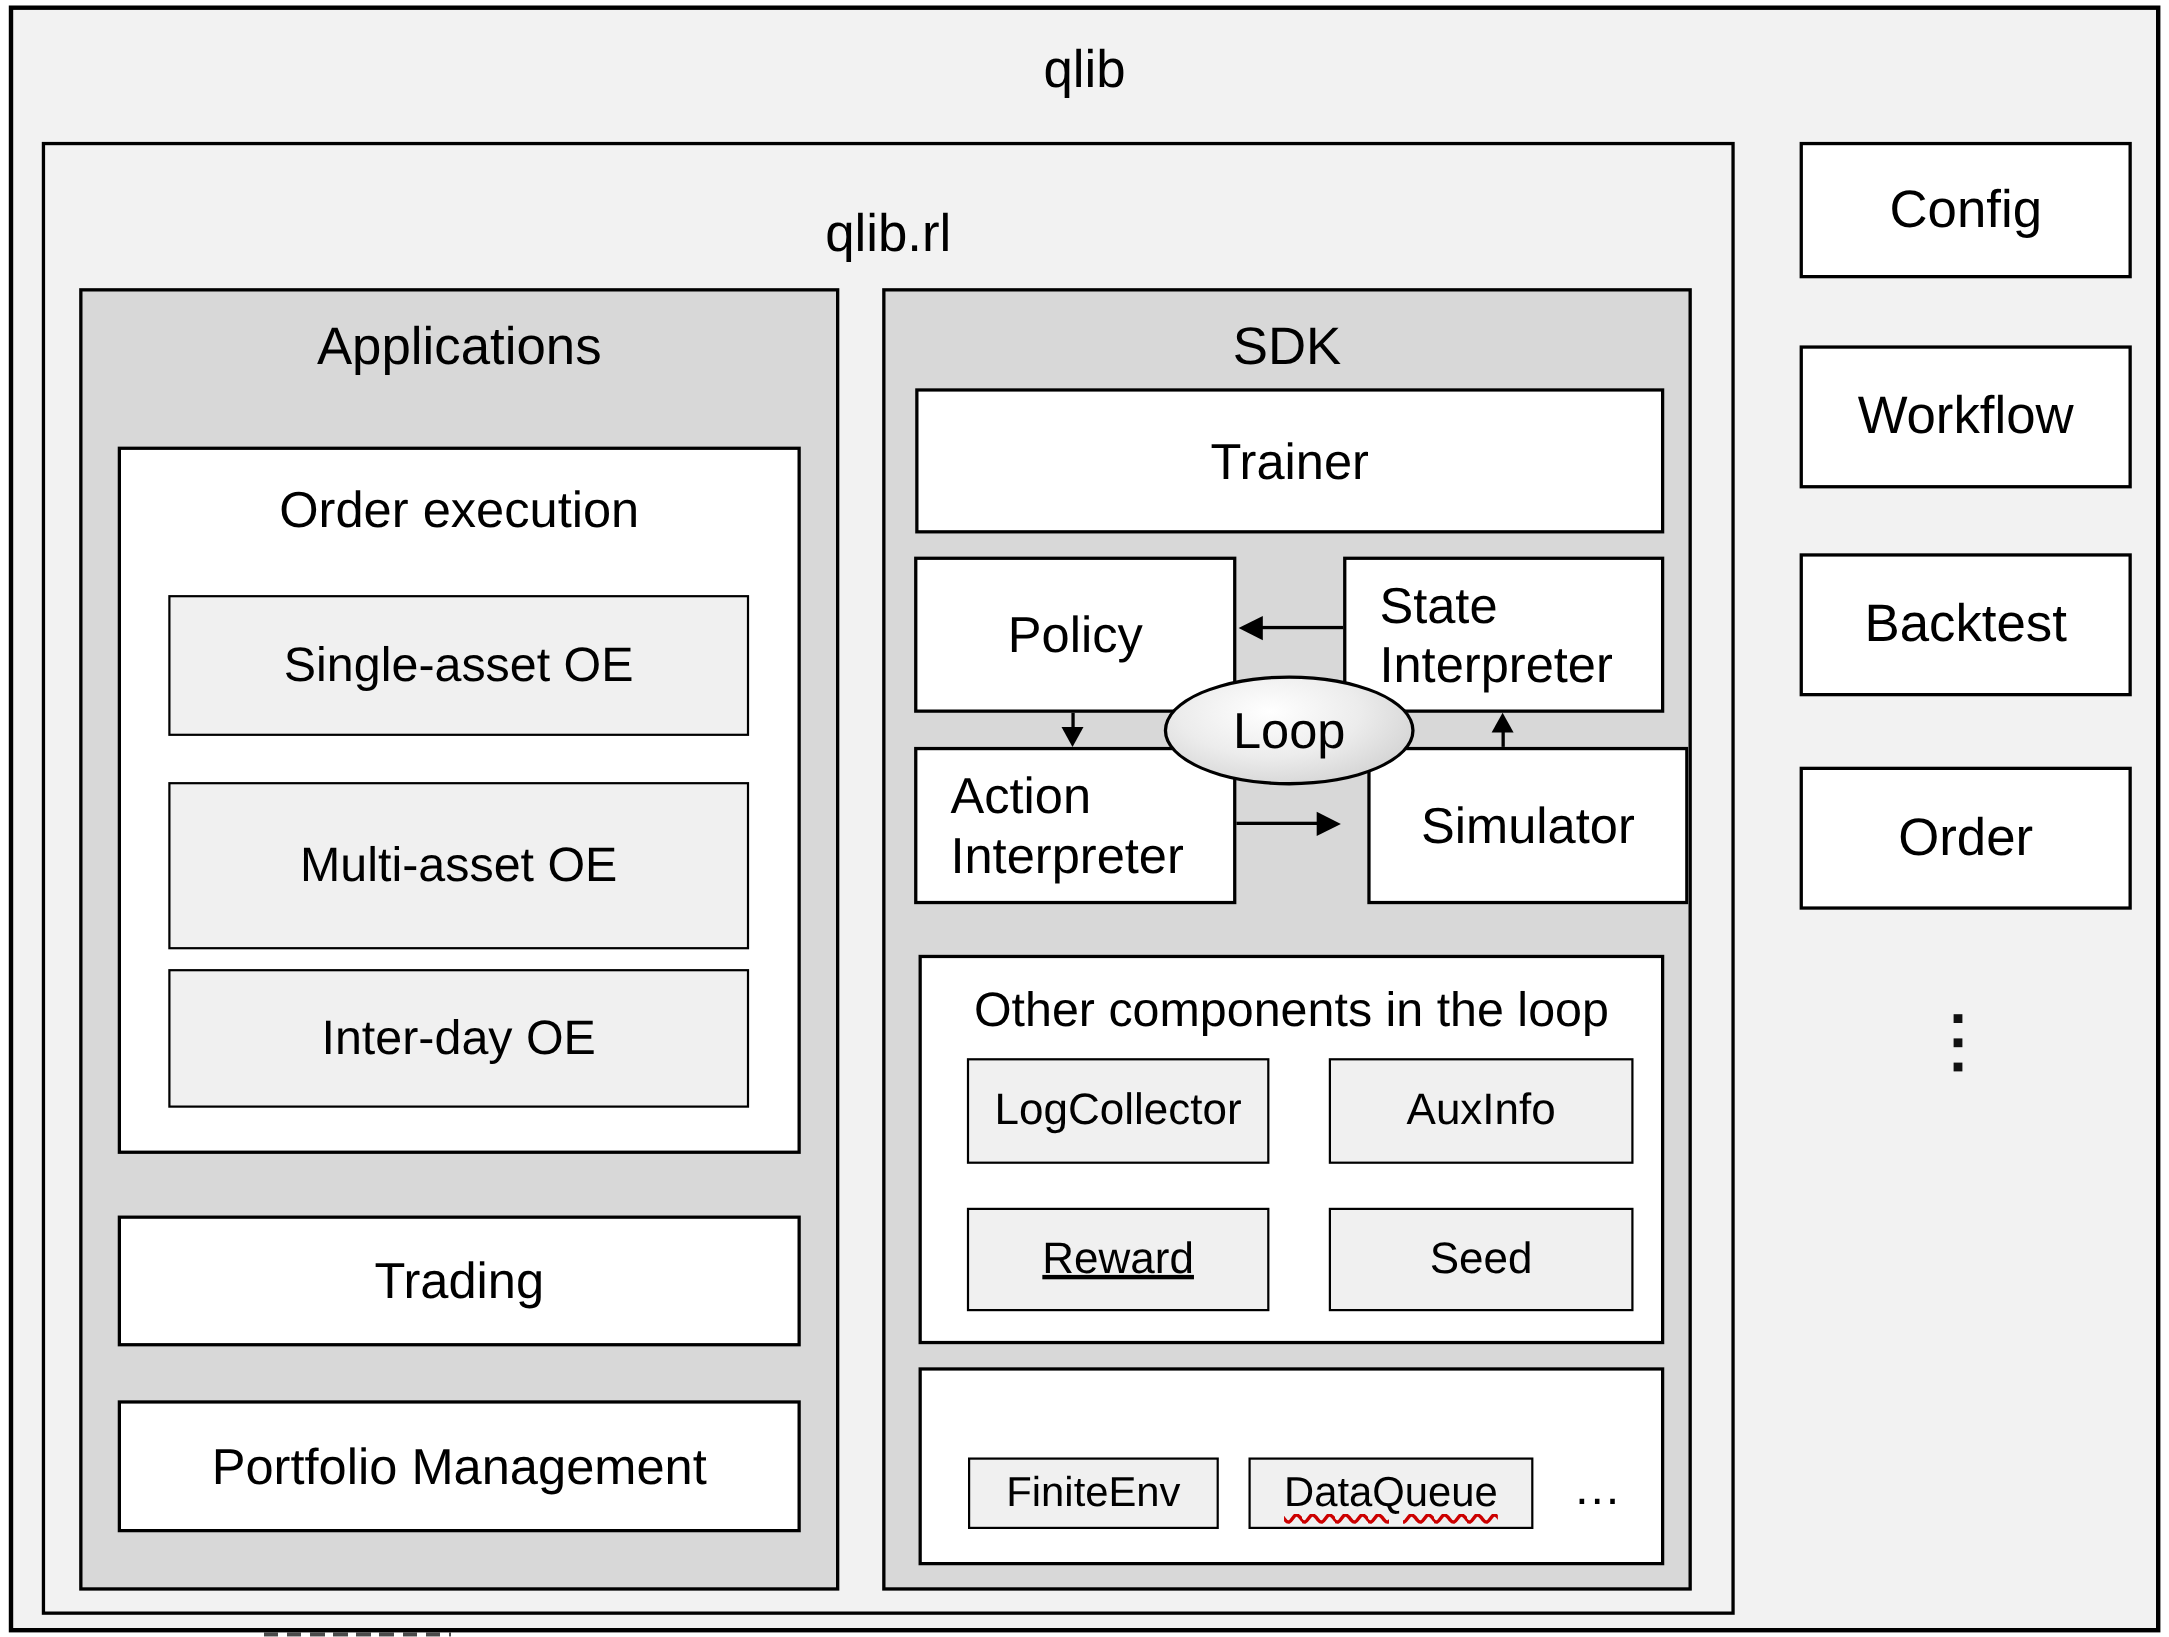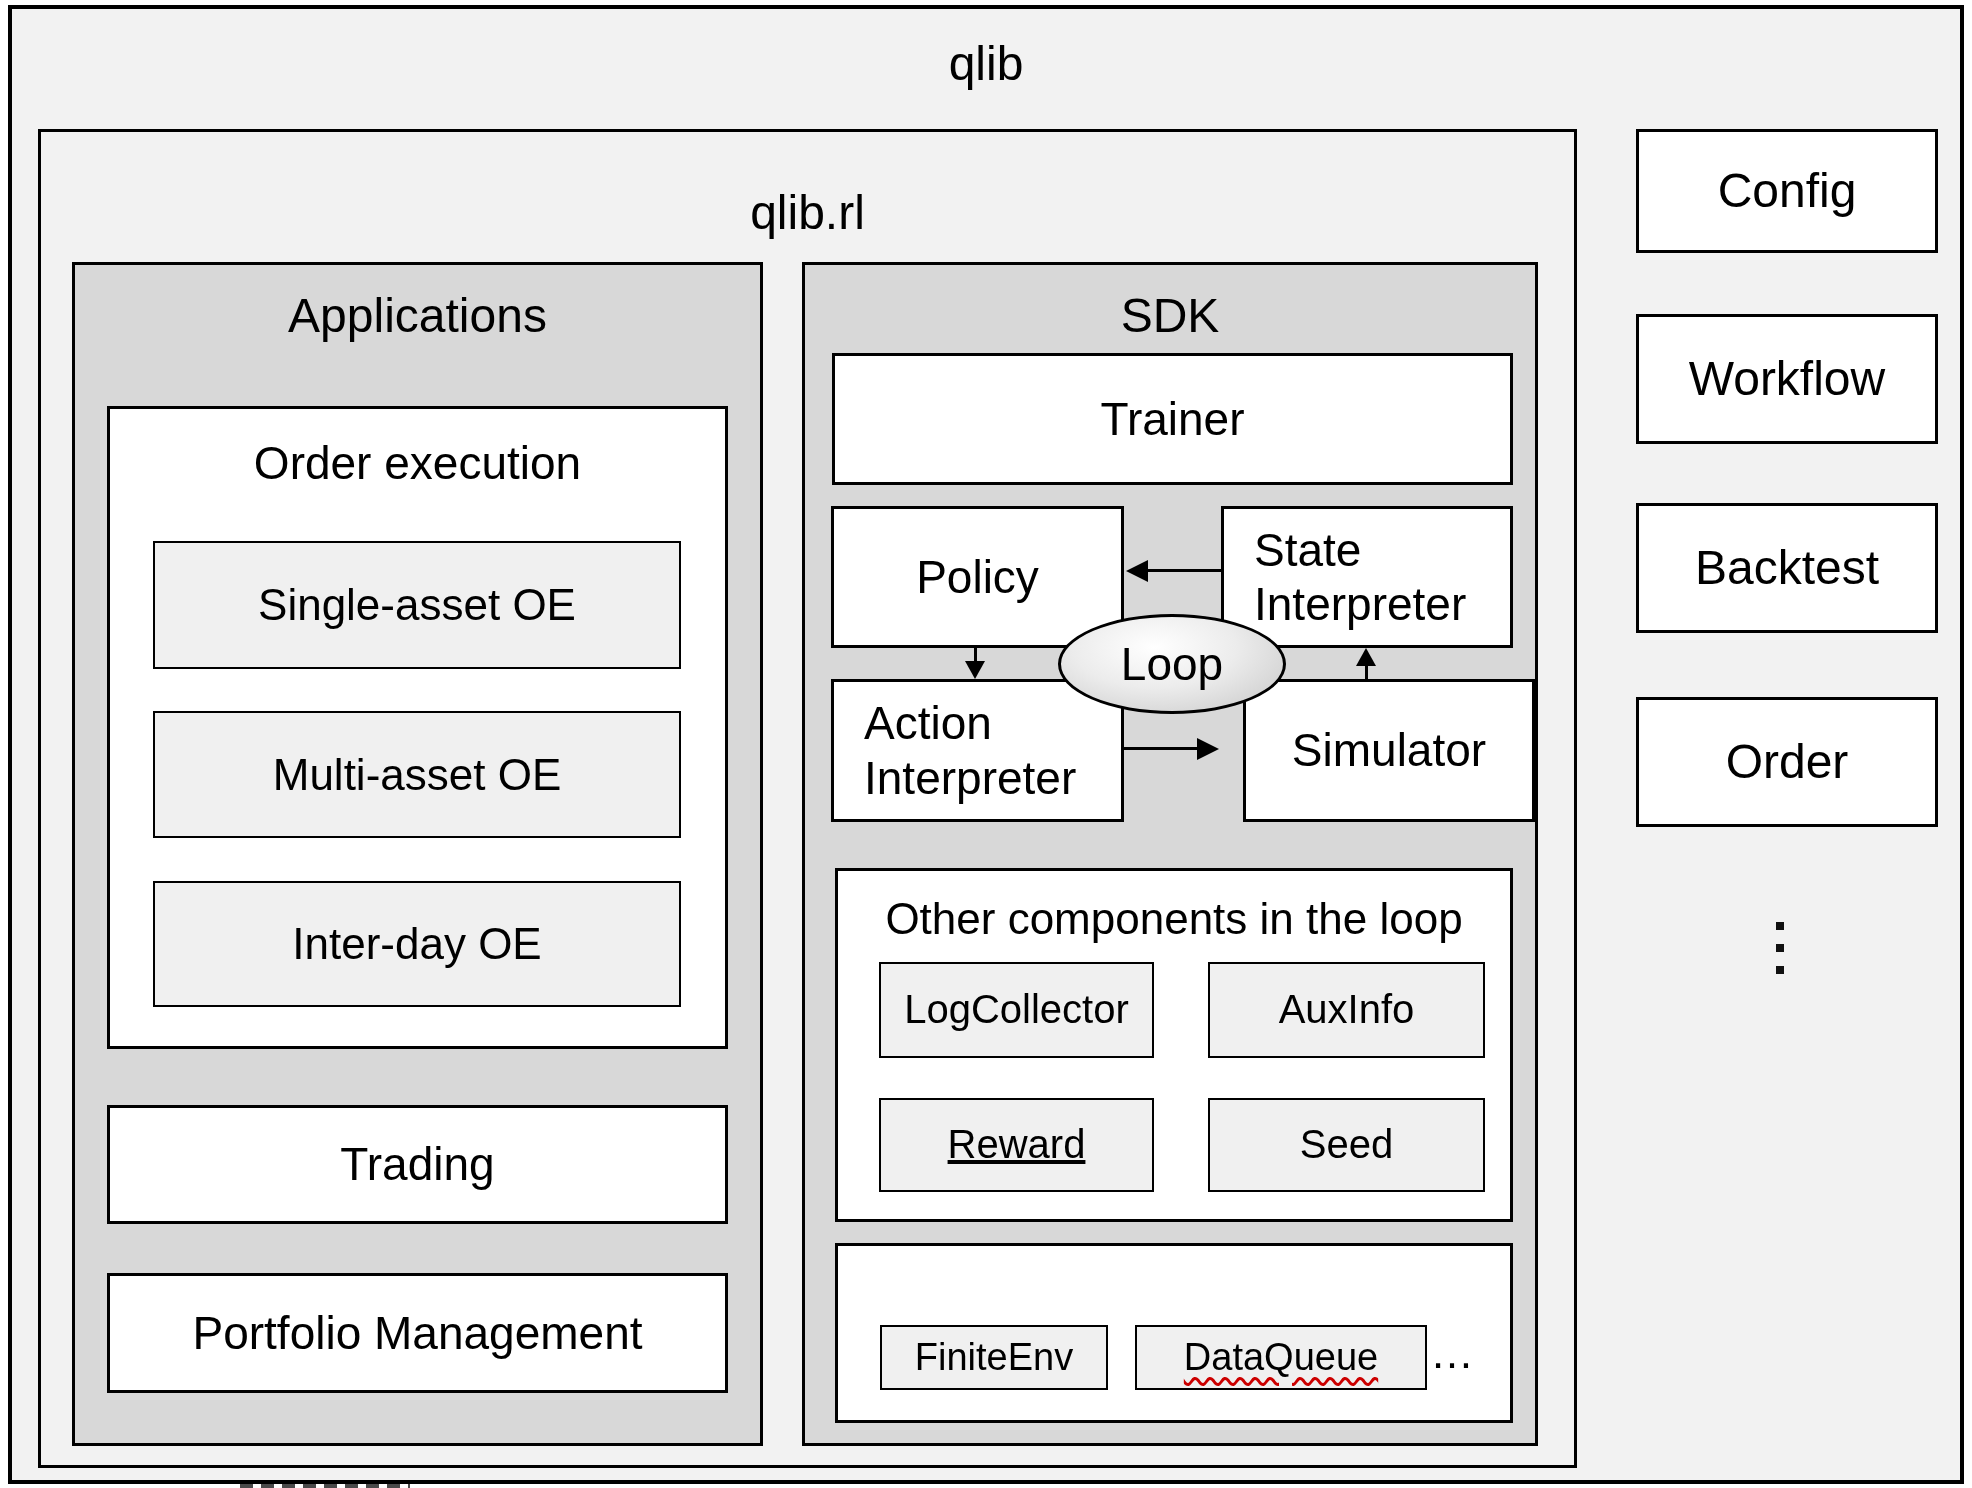--- a/index.html
+++ b/index.html
@@ -59,21 +59,21 @@
   <div class="abs frame2" style="left:38px;top:129px;width:1539px;height:1339px;"></div>
   <div class="abs title f48" style="left:38px;top:189px;width:1539px;">qlib.rl</div>
 
   <div class="abs panel" style="left:72px;top:262px;width:691px;height:1184px;"></div>
   <div class="abs title f48" style="left:72px;top:292px;width:691px;">Applications</div>
 
   <div class="abs card" style="left:107px;top:406px;width:621px;height:643px;"></div>
   <div class="abs title f46" style="left:107px;top:440px;width:621px;">Order execution</div>
 
   <div class="abs chip ctr f44" style="left:153px;top:541px;width:528px;height:128px;">Single-asset OE</div>
-  <div class="abs chip ctr f44" style="left:153px;top:711px;width:528px;height:127px;">Multi-asset OE</div>
+  <div class="abs chip ctr f44" style="left:153px;top:711px;width:528px;height:152px;">Multi-asset OE</div>
   <div class="abs chip ctr f44" style="left:153px;top:881px;width:528px;height:126px;">Inter-day OE</div>
 
   <div class="abs card ctr f46" style="left:107px;top:1105px;width:621px;height:119px;">Trading</div>
   <div class="abs card ctr f46" style="left:107px;top:1273px;width:621px;height:120px;">Portfolio Management</div>
 
   <div class="abs panel" style="left:802px;top:262px;width:736px;height:1184px;"></div>
   <div class="abs title f48" style="left:802px;top:292px;width:736px;">SDK</div>
 
   <div class="abs card ctr f46" style="left:832px;top:353px;width:681px;height:132px;">Trainer</div>
 
@@ -103,21 +103,21 @@
 
   <div class="abs card" style="left:835px;top:868px;width:678px;height:354px;"></div>
   <div class="abs title f44" style="left:835px;top:897px;width:678px;">Other components in the loop</div>
   <div class="abs chip ctr f40" style="left:879px;top:962px;width:275px;height:96px;">LogCollector</div>
   <div class="abs chip ctr f40" style="left:1208px;top:962px;width:277px;height:96px;">AuxInfo</div>
   <div class="abs chip ctr f40" style="left:879px;top:1098px;width:275px;height:94px;text-decoration:underline;">Reward</div>
   <div class="abs chip ctr f40" style="left:1208px;top:1098px;width:277px;height:94px;">Seed</div>
 
   <div class="abs card" style="left:835px;top:1243px;width:678px;height:180px;"></div>
   <div class="abs chip ctr f38" style="left:866px;top:1325px;width:228px;height:65px;margin-left:14px;">FiniteEnv</div>
-  <div class="abs chip ctr f38" style="left:1135px;top:1325px;width:292px;height:65px;">
+  <div class="abs chip ctr f38" style="left:1135px;top:1325px;width:259px;height:65px;">
     <span class="wavy">DataQueue</span>
   </div>
   <div class="abs ctr f44" style="left:1412px;top:1320px;width:80px;height:65px;">…</div>
 
   <div class="abs sidebox ctr f48" style="left:1636px;top:129px;width:302px;height:124px;">Config</div>
   <div class="abs sidebox ctr f48" style="left:1636px;top:314px;width:302px;height:130px;">Workflow</div>
   <div class="abs sidebox ctr f48" style="left:1636px;top:503px;width:302px;height:130px;">Backtest</div>
   <div class="abs sidebox ctr f48" style="left:1636px;top:697px;width:302px;height:130px;">Order</div>
 
   <div class="abs dotcol" style="left:1776px;top:922px;">

